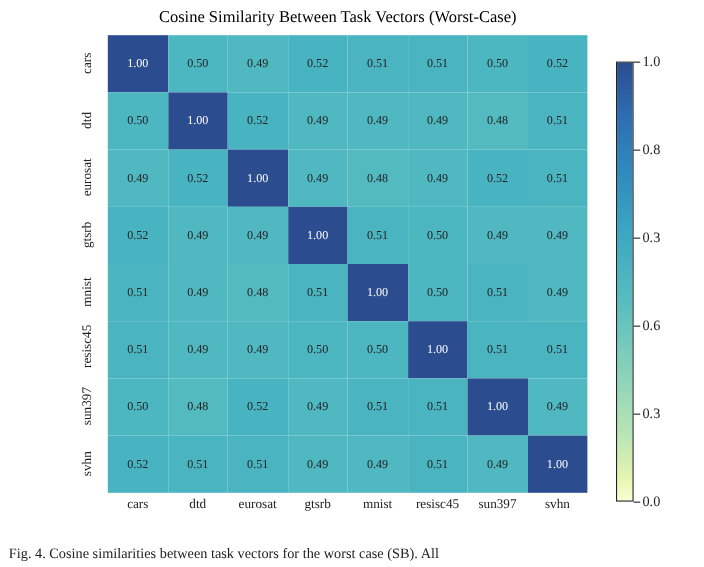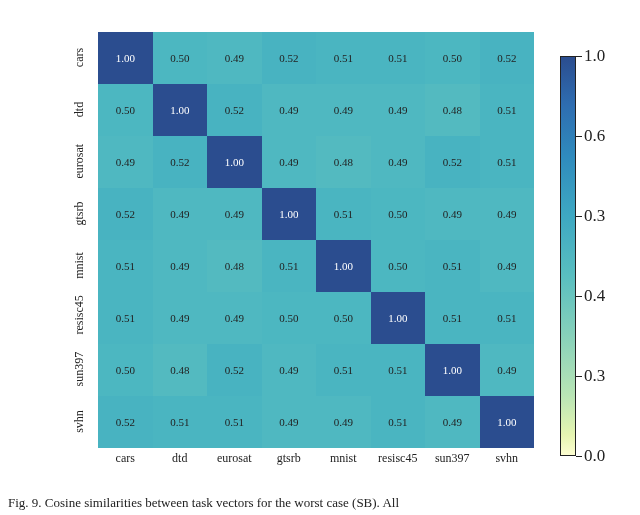--- a/index.html
+++ b/index.html
@@ -92,40 +92,41 @@
   }
   .cb-tick {
     position: absolute;
     left: 16px;
     width: 6px;
     border-top: 1px solid #222;
   }
   .cb-label {
     position: absolute;
     left: 24px;
-    font-size: 17px;
+    font-size: 13px;
     color: #222;
     transform: translateY(-50%);
   }
   .caption {
     position: absolute;
     left: 0;
     bottom: 4px;
     width: 640px;
     font-size: 13px;
     color: #222;
     padding-left: 8px;
     white-space: nowrap;
     overflow: hidden;
   }
 </style>
 </head>
 <body>
 
 <div class="chart-area">
+  <div class="title">Cosine Similarity Between Task Vectors (Worst-Case)</div>
   <div class="heatmap" id="heatmap">
       <div class="cell diag" style="background: rgb(43, 77, 143);">1.00</div>
       <div class="cell" style="background: rgb(76, 183, 193);">0.50</div>
       <div class="cell" style="background: rgb(79, 184, 193);">0.49</div>
       <div class="cell" style="background: rgb(72, 179, 193);">0.52</div>
       <div class="cell" style="background: rgb(74, 181, 193);">0.51</div>
       <div class="cell" style="background: rgb(74, 181, 193);">0.51</div>
       <div class="cell" style="background: rgb(76, 183, 193);">0.50</div>
       <div class="cell" style="background: rgb(72, 179, 193);">0.52</div>
       <div class="cell" style="background: rgb(76, 183, 193);">0.50</div>
@@ -208,23 +209,23 @@
 </div>
 
 <div class="colorbar-wrap">
   <div class="colorbar"></div>
   <div id="cbticks">
       <div class="cb-tick" style="top: 400px;"></div>
       <div class="cb-label" style="top: 400px;">0.0</div>
       <div class="cb-tick" style="top: 320px;"></div>
       <div class="cb-label" style="top: 320px;">0.3</div>
       <div class="cb-tick" style="top: 240px;"></div>
-      <div class="cb-label" style="top: 240px;">0.4</div>
+      <div class="cb-label" style="top: 240px;">0.6</div>
       <div class="cb-tick" style="top: 160px;"></div>
       <div class="cb-label" style="top: 160px;">0.3</div>
       <div class="cb-tick" style="top: 80px;"></div>
-      <div class="cb-label" style="top: 80px;">0.6</div>
+      <div class="cb-label" style="top: 80px;">0.8</div>
       <div class="cb-tick" style="top: 0px;"></div>
       <div class="cb-label" style="top: 0px;">1.0</div>
     </div>
 </div>
 
-<div class="caption">Fig. 9. Cosine similarities between task vectors for the worst case (SB). All</div>
+<div class="caption">Fig. 4. Cosine similarities between task vectors for the worst case (SB). All</div>
 
 </body></html>

